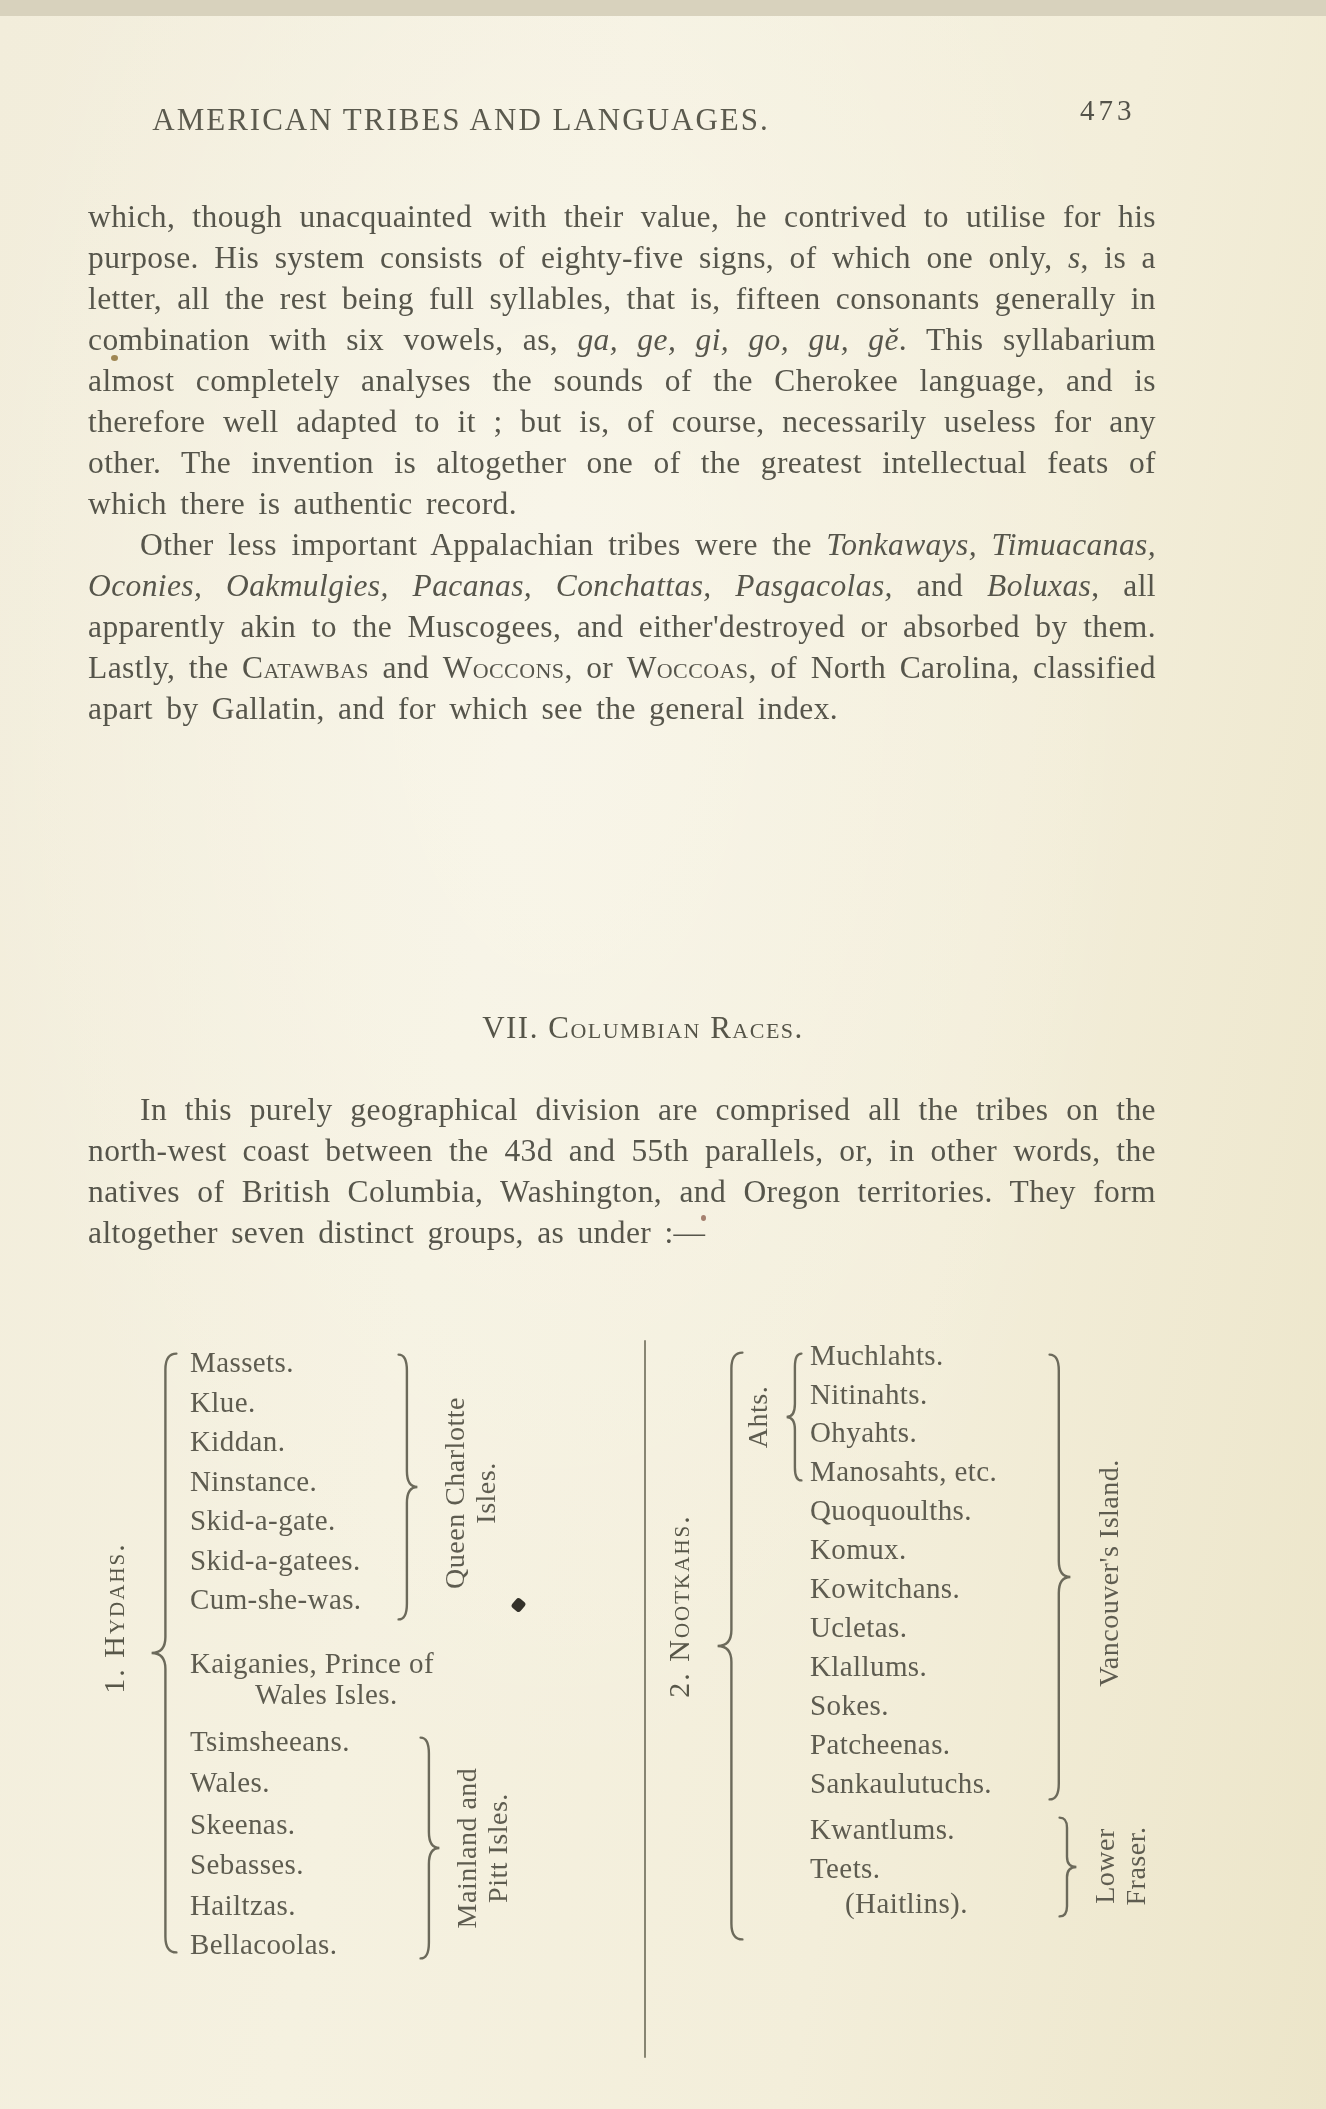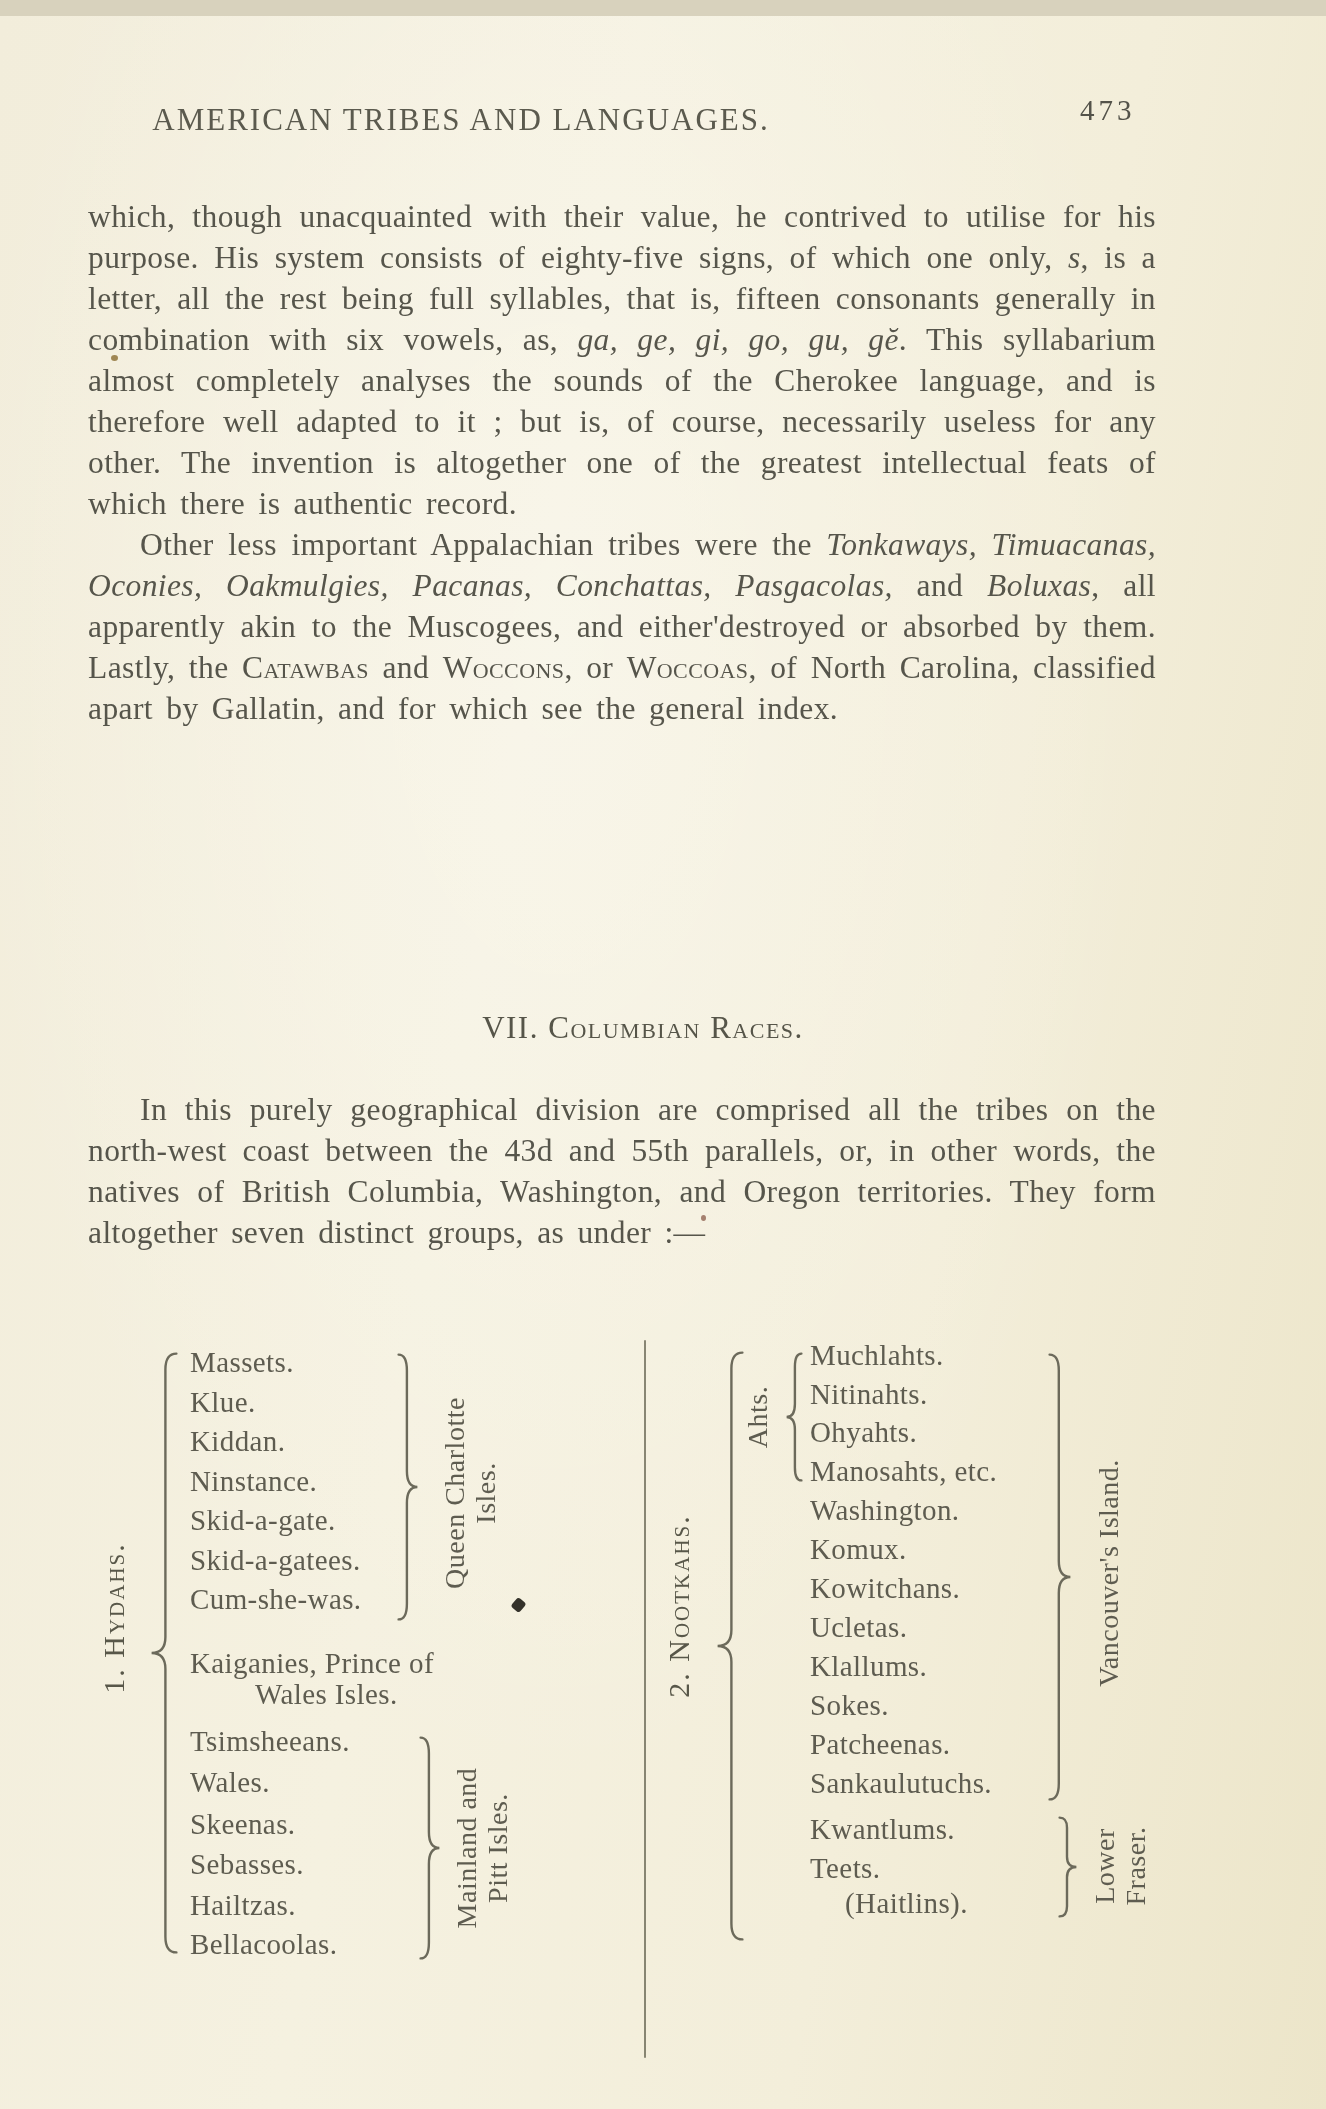--- a/index.html
+++ b/index.html
@@ -137,21 +137,21 @@
   <div class="vlabel" style="left:757px;top:1401px;">Ahts.</div>
   <div class="brace" style="left:785px;top:1336px;width:18px;height:130px;"><svg width="18" height="130" viewBox="0 0 18 130" aria-hidden="true">
         <path d="M 16.4 1.6 Q 9.9 1.6 9.9 14.6 L 9.9 52 Q 9.9 65 1.6 65 Q 9.9 65 9.9 78 L 9.9 115.4 Q 9.9 128.4 16.4 128.4" fill="none" stroke="#6c6a5b" stroke-width="2.4" stroke-linecap="round"></path>
       </svg></div>
 
   <div class="dg-item" style="left:810px;top:1323px;">Muchlahts.</div>
   <div class="dg-item" style="left:810px;top:1362px;">Nitinahts.</div>
   <div class="dg-item" style="left:810px;top:1400px;">Ohyahts.</div>
   <div class="dg-item" style="left:810px;top:1439px;">Manosahts, etc.</div>
 
-  <div class="dg-item" style="left:810px;top:1478px;">Washington.</div>
+  <div class="dg-item" style="left:810px;top:1478px;">Quoquoulths.</div>
   <div class="dg-item" style="left:810px;top:1517px;">Komux.</div>
   <div class="dg-item" style="left:810px;top:1556px;text-align:right;">Kowitchans.</div>
   <div class="dg-item" style="left:810px;top:1595px;">Ucletas.</div>
   <div class="dg-item" style="left:810px;top:1634px;">Klallums.</div>
   <div class="dg-item" style="left:810px;top:1673px;">Sokes.</div>
   <div class="dg-item" style="left:810px;top:1712px;">Patcheenas.</div>
   <div class="dg-item" style="left:810px;top:1751px;">Sankaulutuchs.</div>
 
   <div class="brace" style="left:1048px;top:1337px;width:24px;height:448px;"><svg width="24" height="448" viewBox="0 0 24 448" aria-hidden="true">
         <path d="M 1.6 1.6 Q 10.799999999999999 1.6 10.799999999999999 17.6 L 10.799999999999999 208 Q 10.799999999999999 224 22.4 224 Q 10.799999999999999 224 10.799999999999999 240 L 10.799999999999999 430.4 Q 10.799999999999999 446.4 1.6 446.4" fill="none" stroke="#6c6a5b" stroke-width="2.4" stroke-linecap="round"></path>

